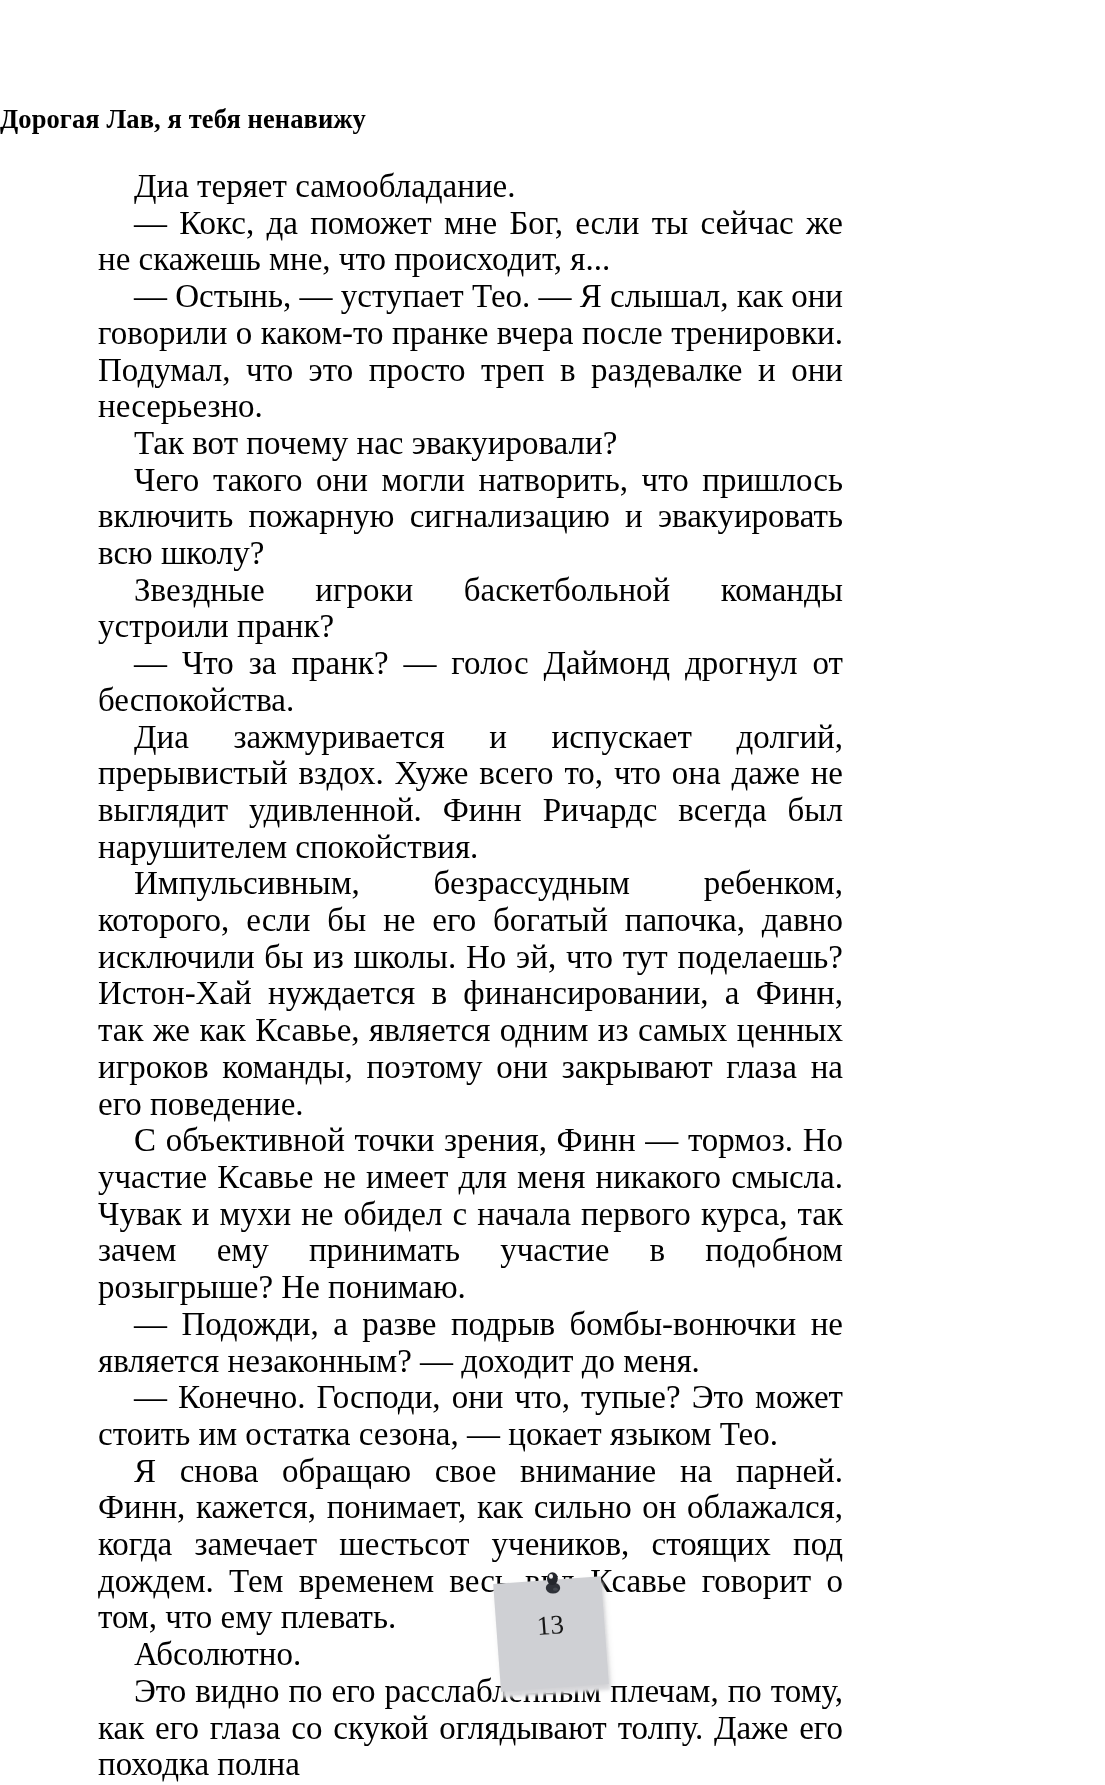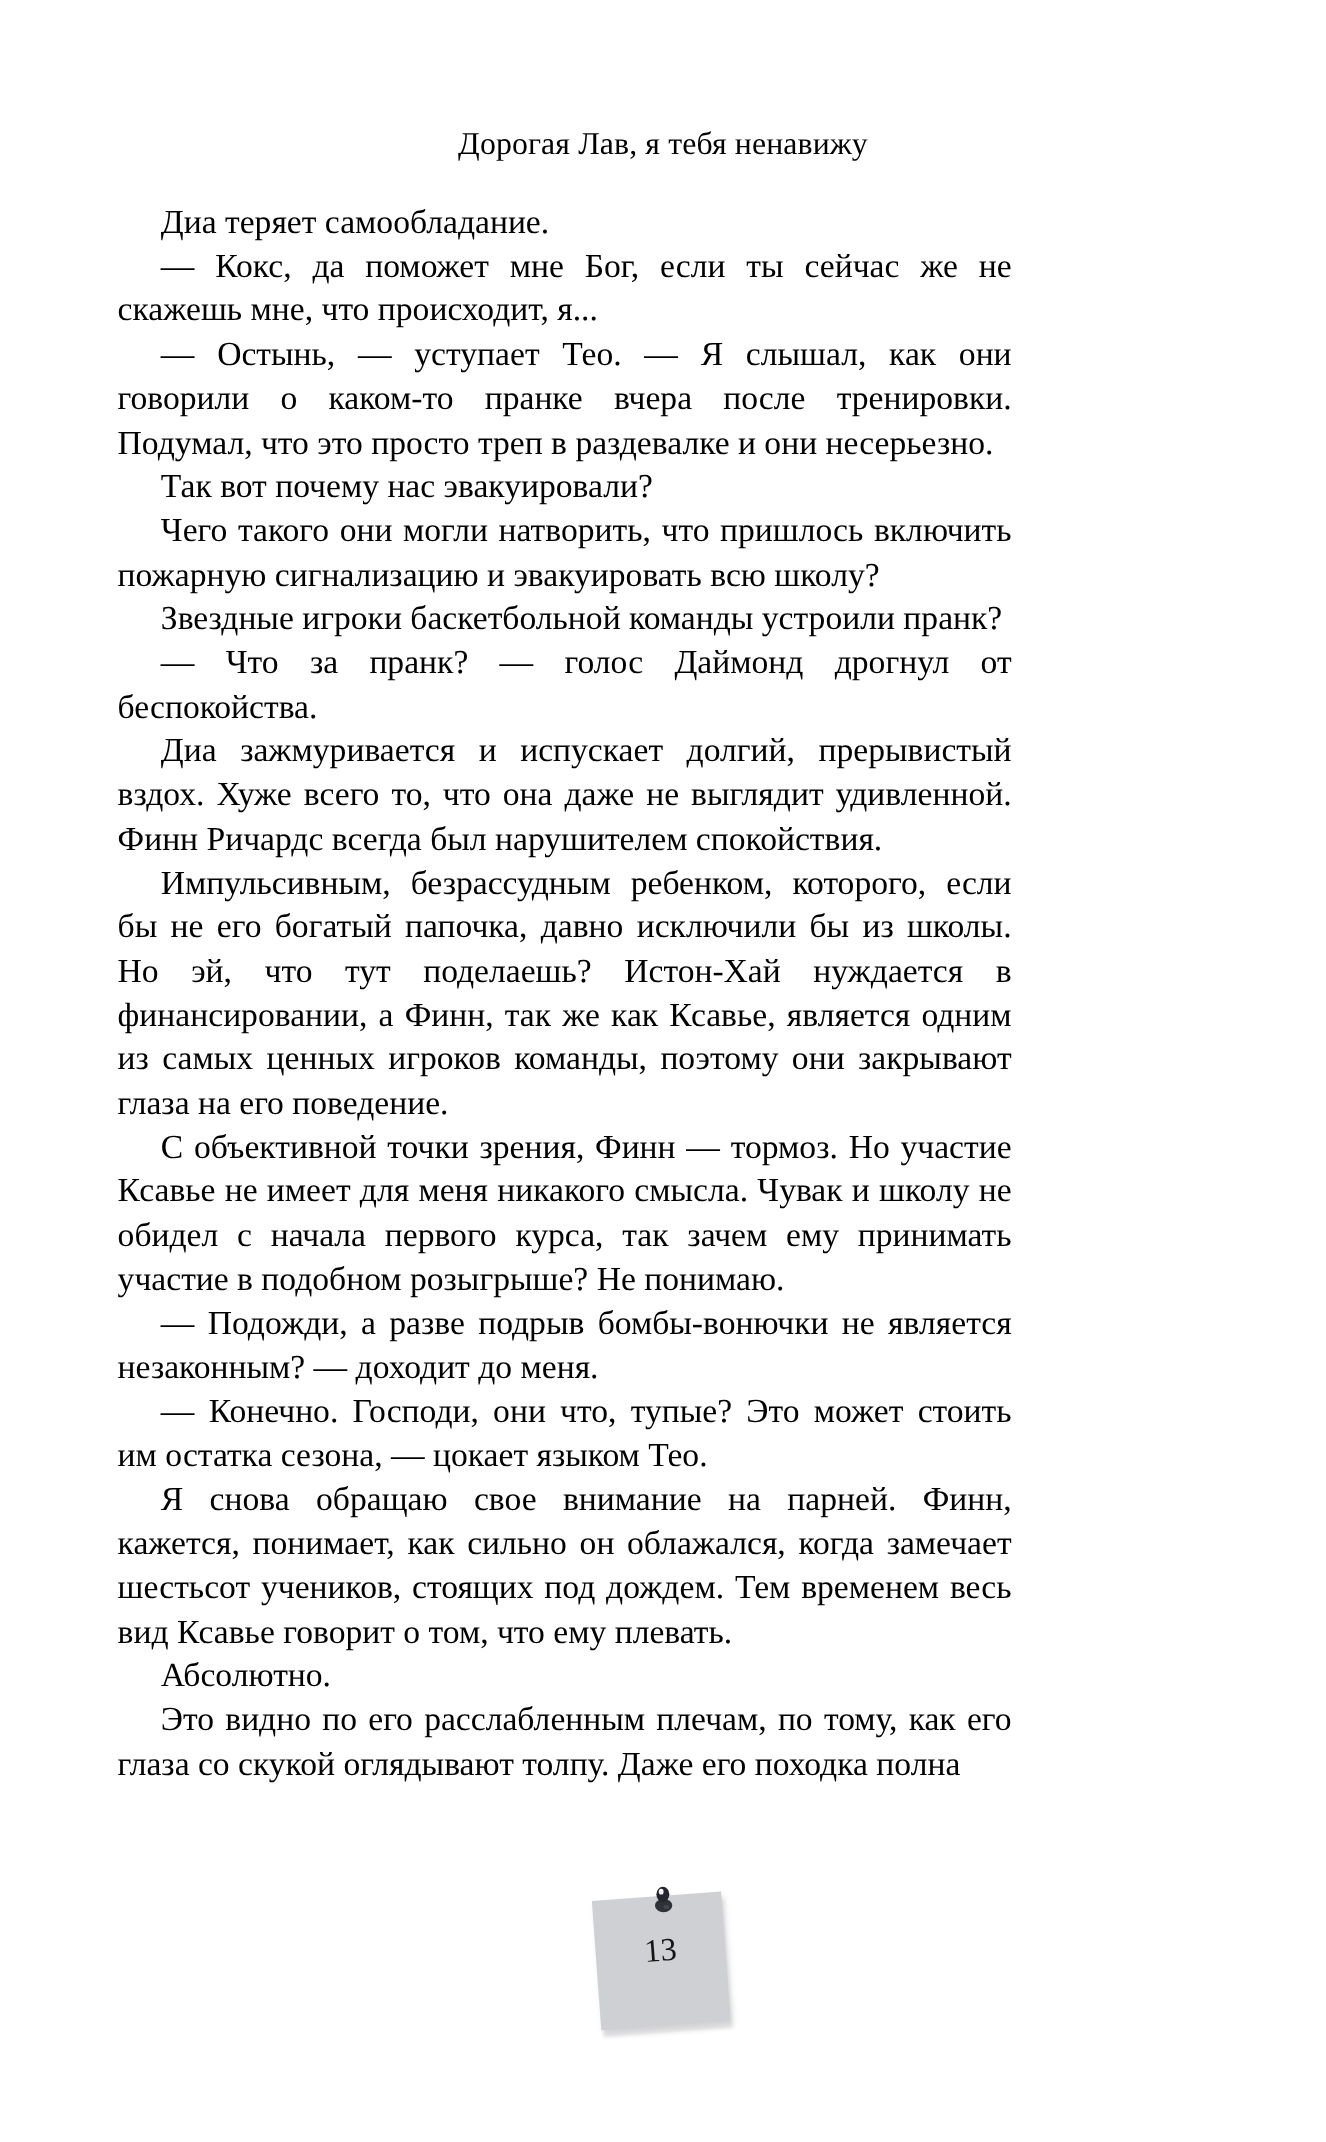--- a/index.html
+++ b/index.html
@@ -21,36 +21,36 @@
     background: #ffffff;
     overflow: hidden;
     box-sizing: border-box;
   }
 
   .running-head {
     position: absolute;
     top: 104px;
     left: 0;
     right: 0;
-    text-align: center;
+    text-align: left;
     font-size: 26.5px;
-    font-weight: normal;
+    font-weight: bold;
     letter-spacing: 0.1px;
   }
 
   .text-block {
     position: absolute;
     top: 168px;
     left: 98px;
     width: 745px;
   }
 
   .para {
     margin: 0;
-    font-size: 28px;
+    font-size: 33px;
     line-height: 36.7px;
     text-align: justify;
     text-justify: inter-word;
     text-indent: 36px;
     hyphens: manual;
     -webkit-hyphens: manual;
   }
 
   
   .folio {
@@ -122,21 +122,21 @@
   <div class="text-block">
     <p class="para">Диа теряет самообладание.</p>
     <p class="para">— Кокс, да поможет мне Бог, если ты сейчас же не скажешь мне, что происходит, я...</p>
     <p class="para">— Остынь, — уступает Тео. — Я слышал, как они говорили о каком-то пранке вчера после тренировки. Подумал, что это просто треп в раздевалке и они несерьезно.</p>
     <p class="para">Так вот почему нас эвакуировали?</p>
     <p class="para">Чего такого они могли натворить, что пришлось включить пожарную сигнализацию и эвакуировать всю школу?</p>
     <p class="para">Звездные игроки баскетбольной команды устроили пранк?</p>
     <p class="para">— Что за пранк? — голос Даймонд дрогнул от беспокойства.</p>
     <p class="para">Диа зажмуривается и испускает долгий, прерывистый вздох. Хуже всего то, что она даже не выглядит удивленной. Финн Ричардс всегда был нарушителем спокойствия.</p>
     <p class="para">Импульсивным, безрассудным ребенком, которого, если бы не его богатый папочка, давно исключили бы из школы. Но эй, что тут поделаешь? Истон-Хай нуждается в финансировании, а Финн, так же как Ксавье, является одним из самых ценных игроков команды, поэтому они закрывают глаза на его поведение.</p>
-    <p class="para">С объективной точки зрения, Финн — тормоз. Но участие Ксавье не имеет для меня никакого смысла. Чувак и школу не обидел с начала первого курса, так зачем ему принимать участие в подобном розыгрыше? Не понимаю.</p>
+    <p class="para">С объективной точки зрения, Финн — тормоз. Но участие Ксавье не имеет для меня никакого смысла. Чувак и мухи не обидел с начала первого курса, так зачем ему принимать участие в подобном розыгрыше? Не понимаю.</p>
     <p class="para">— Подожди, а разве подрыв бомбы-вонючки не является незаконным? — доходит до меня.</p>
     <p class="para">— Конечно. Господи, они что, тупые? Это может стоить им остатка сезона, — цокает языком Тео.</p>
     <p class="para">Я снова обращаю свое внимание на парней. Финн, кажется, понимает, как сильно он облажался, когда замечает шестьсот учеников, стоящих под дождем. Тем временем весь вид Ксавье говорит о том, что ему плевать.</p>
     <p class="para it">Абсолютно.</p>
     <p class="para">Это видно по его расслабленным плечам, по тому, как его глаза со скукой оглядывают толпу. Даже его походка полна</p>
   </div>
 
   <div class="folio">
     <div class="note-wrap">
       <div class="note-shadow"></div>

